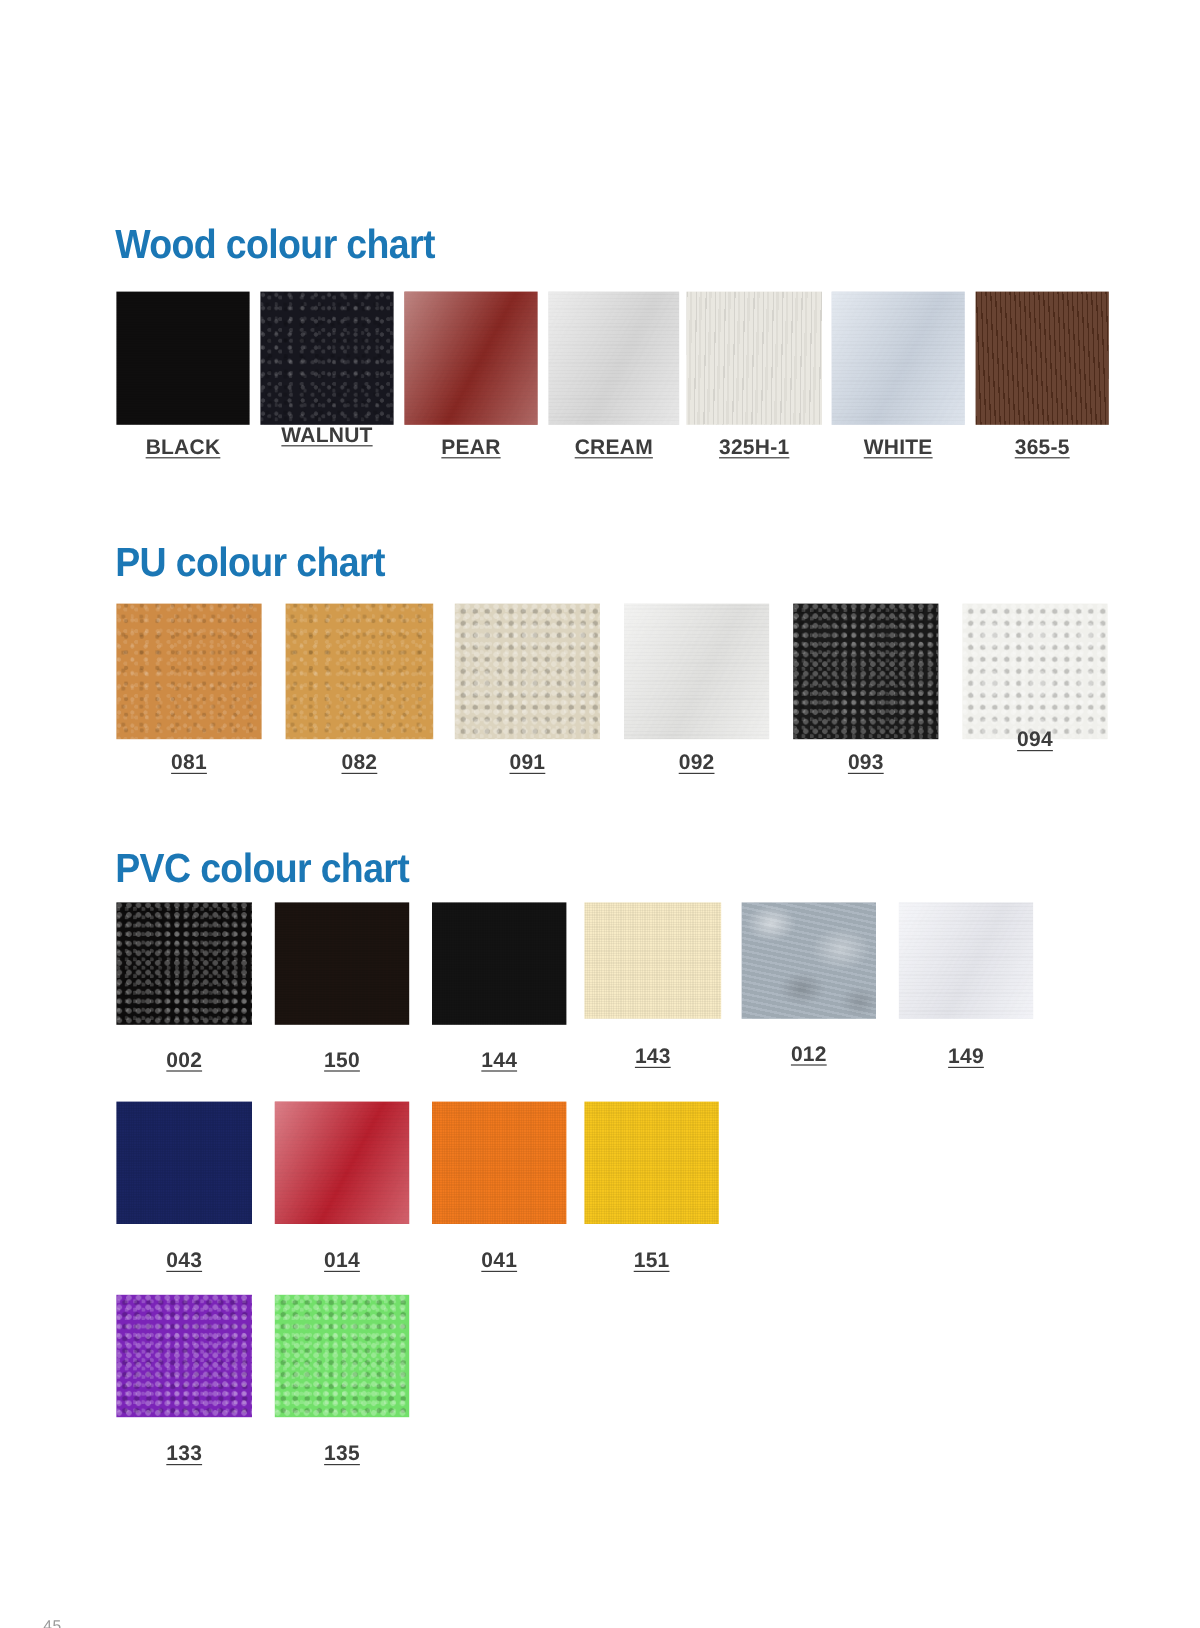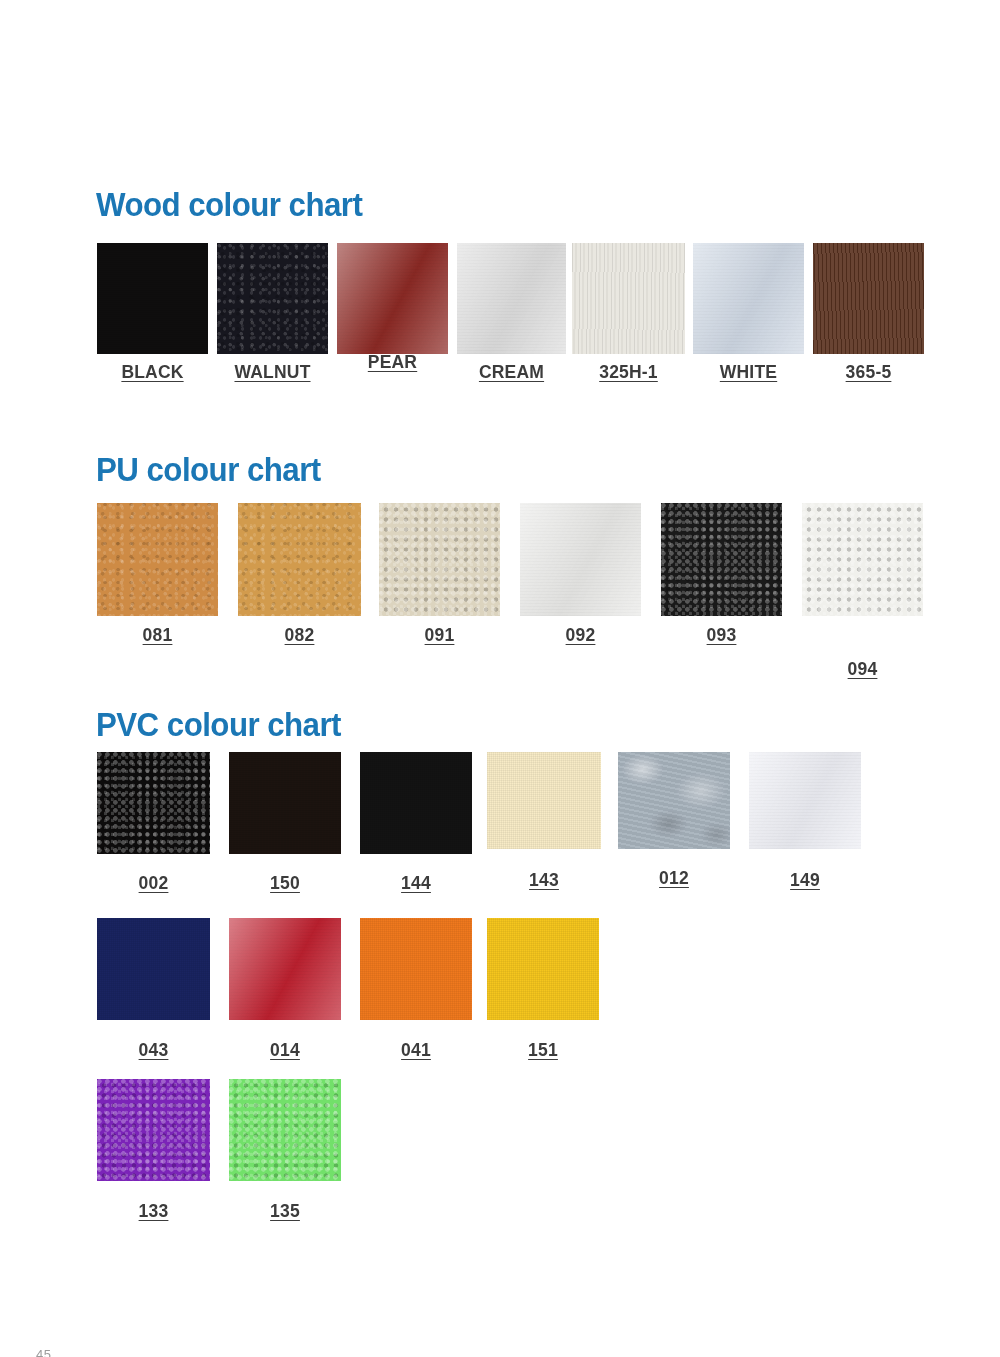--- a/index.html
+++ b/index.html
@@ -139,25 +139,25 @@
 
   <div class="section-title" id="title-wood">Wood colour chart</div>
   <div class="row" id="row-wood" style="top: 0px;">
       <div class="cell" style="left: 97px; top: 219px; width: 111px; height: 111px;">
         <div class="swatch tx-grain-fine" style="background-color: rgb(14, 13, 13);"></div>
       </div>
       <div class="label" style="left: 152.5px; top: 338px;">BLACK</div>
       <div class="cell" style="left: 217px; top: 219px; width: 111px; height: 111px;">
         <div class="swatch tx-leather" style="background-color: rgb(23, 23, 31);"></div>
       </div>
-      <div class="label" style="left: 272.5px; top: 338px; text-align: right;">WALNUT</div>
+      <div class="label" style="left: 272.5px; top: 328px; text-align: right;">WALNUT</div>
       <div class="cell" style="left: 337px; top: 219px; width: 111px; height: 111px;">
         <div class="swatch tx-soft" style="background-color: rgb(141, 42, 37);"></div>
       </div>
-      <div class="label" style="left: 392.5px; top: 328px;">PEAR</div>
+      <div class="label" style="left: 392.5px; top: 338px;">PEAR</div>
       <div class="cell" style="left: 457px; top: 219px; width: 109px; height: 111px;">
         <div class="swatch tx-soft" style="background-color: rgb(222, 222, 222);"></div>
       </div>
       <div class="label" style="left: 511.5px; top: 338px;">CREAM</div>
       <div class="cell" style="left: 572px; top: 219px; width: 113px; height: 111px;">
         <div class="swatch tx-woodgrain" style="background-color: rgb(232, 230, 223);"></div>
       </div>
       <div class="label" style="left: 628.5px; top: 338px;">325H-1</div>
       <div class="cell" style="left: 693px; top: 219px; width: 111px; height: 111px;">
         <div class="swatch tx-soft" style="background-color: rgb(207, 216, 228);"></div>
@@ -187,21 +187,21 @@
         <div class="swatch tx-soft" style="background-color: rgb(233, 233, 231);"></div>
       </div>
       <div class="label" style="left: 580.5px; top: 601px;">092</div>
       <div class="cell" style="left: 661px; top: 479px; width: 121px; height: 113px;">
         <div class="swatch tx-pebble" style="background-color: rgb(26, 26, 26);"></div>
       </div>
       <div class="label" style="left: 721.5px; top: 601px;">093</div>
       <div class="cell" style="left: 802px; top: 479px; width: 121px; height: 113px;">
         <div class="swatch tx-pebble" style="background-color: rgb(240, 240, 236);"></div>
       </div>
-      <div class="label" style="left: 862.5px; top: 635px;">094</div>
+      <div class="label" style="left: 862.5px; top: 582px;">094</div>
     </div>
 
   <div class="section-title" id="title-pvc">PVC colour chart</div>
   <div class="row" id="row-pvc1" style="top: 0px;">
       <div class="cell" style="left: 97px; top: 728px; width: 113px; height: 102px;">
         <div class="swatch tx-pebble" style="background-color: rgb(13, 12, 12);"></div>
       </div>
       <div class="label" style="left: 153.5px; top: 849px;">002</div>
       <div class="cell" style="left: 229px; top: 728px; width: 112px; height: 102px;">
         <div class="swatch tx-grain-fine" style="background-color: rgb(26, 18, 14);"></div>

